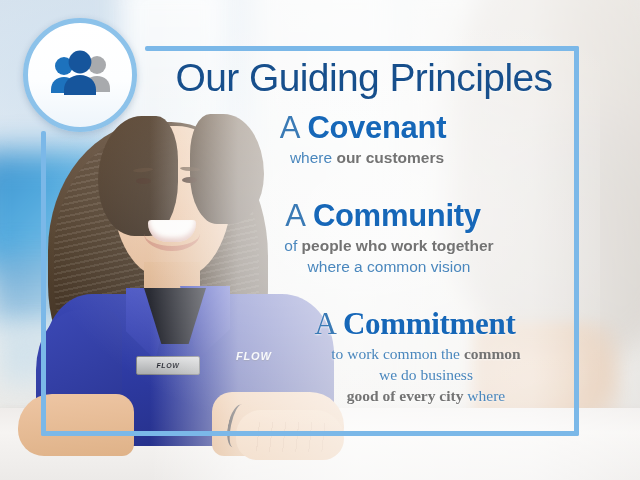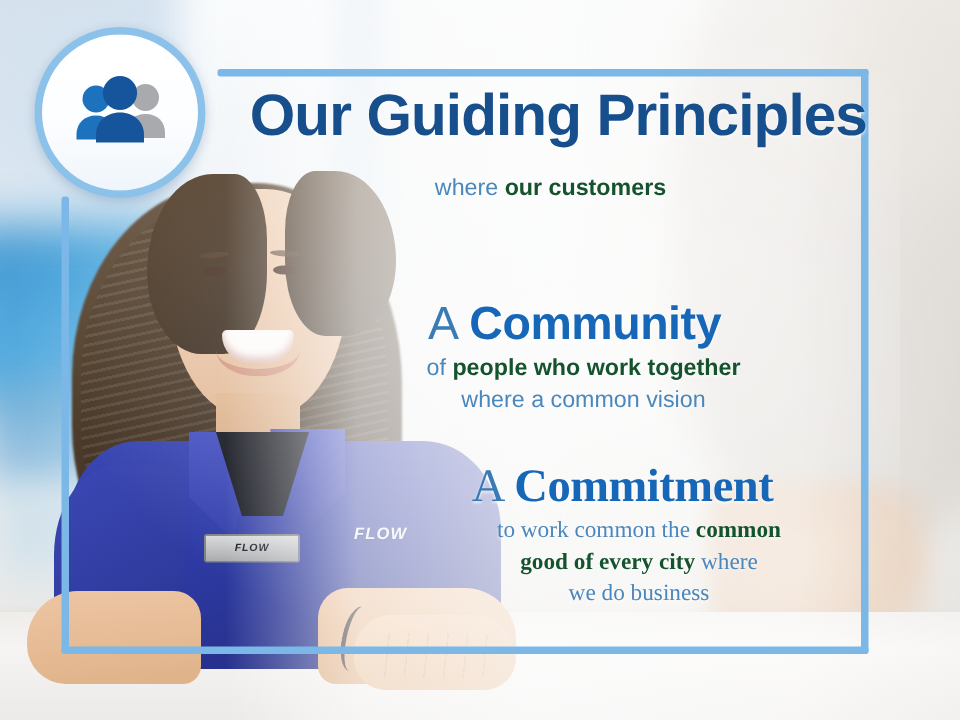--- a/index.html
+++ b/index.html
@@ -229,43 +229,43 @@
     box-shadow:0 2px 7px rgba(30,70,110,.22);
     display:flex;align-items:center;justify-content:center;
   }
   .people-svg{width:62px;height:52px;display:block;}
 
   
   .textwrap{position:absolute;left:140px;top:50px;width:440px;height:386px;}
 
   .title{
     position:absolute;left:10px;top:8px;width:428px;
-    text-align:right;
-    font-size:39px;line-height:1;font-weight:bold;
+    text-align:center;
+    font-size:39px;line-height:1;font-weight:normal;
     color:#174f8c;letter-spacing:-.6px;
     text-shadow:0 1px 2px rgba(255,255,255,.7);
   }
 
   .block{position:absolute;width:440px;text-align:center;}
   .b1{top:62px;}
   .b2{top:150px;}
   .b3{top:258px;font-family:Liberation Serif, serif;}
 
   .headline{
     font-size:31px;line-height:1.04;white-space:nowrap;
     text-shadow:0 1px 2px rgba(255,255,255,.75);
   }
   .headline .art{color:#3a7ab5;font-weight:normal;}
   .headline .key{color:#1667b8;font-weight:bold;letter-spacing:-.3px;}
 
   .sub{
     font-size:15.5px;line-height:1.35;color:#4a87bd;margin-top:4px;
     text-shadow:0 1px 2px rgba(255,255,255,.7);
   }
-  .sub b{color:#14532d;font-weight:bold;}
+  .sub b{color:#737373;font-weight:bold;}
 
   
   .b1 .headline{padding-left:6px;}
   .b1 .sub{padding-left:14px;}
   .b2 .headline{padding-left:46px;}
   .b2 .sub{padding-left:58px;text-align:center;}
   .b3 .headline{padding-left:110px;}
   .b3 .sub{padding-left:132px;}
 </style>
 </head>
@@ -337,20 +337,23 @@
       <circle cx="31" cy="13" r="11.4" fill="#16559c"></circle>
       <path d="M31 26c-9.6 0-16 6.6-16 14.8V46h32v-5.2C47 32.6 40.6 26 31 26z" fill="#16559c"></path>
     </svg>
   </div>
 
   <div class="textwrap">
 
     <div class="title">Our Guiding Principles</div>
 
     <div class="block b1">
+      <div class="headline">
+        <span class="art">A </span><span class="key">Covenant</span>
+      </div>
       <div class="sub">
         <span>where </span><b>our customers</b>
       </div>
     </div>
 
     <div class="block b2">
       <div class="headline">
         <span class="art">A </span><span class="key">Community</span>
       </div>
       <div class="sub">
@@ -358,19 +361,19 @@
         <div>where a common vision</div>
       </div>
     </div>
 
     <div class="block b3">
       <div class="headline">
         <span class="art">A </span><span class="key">Commitment</span>
       </div>
       <div class="sub">
         <div><span>to work common the </span><b>common</b></div>
+        <div>we do business</div>
         <div><b>good of every city</b><span> where</span></div>
-        <div>we do business</div>
       </div>
     </div>
 
   </div>
 </div>
 
 </body></html>

